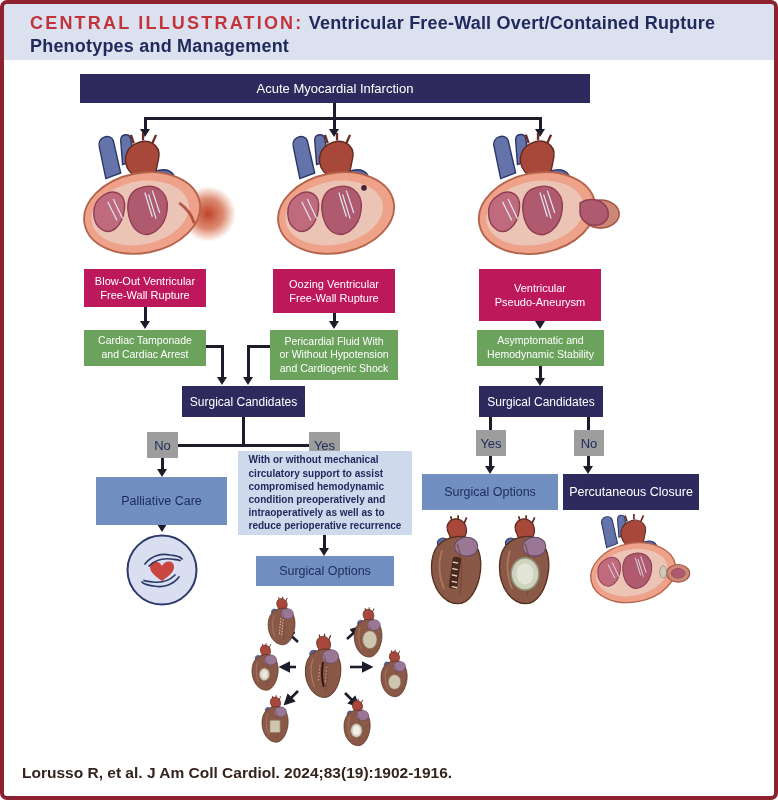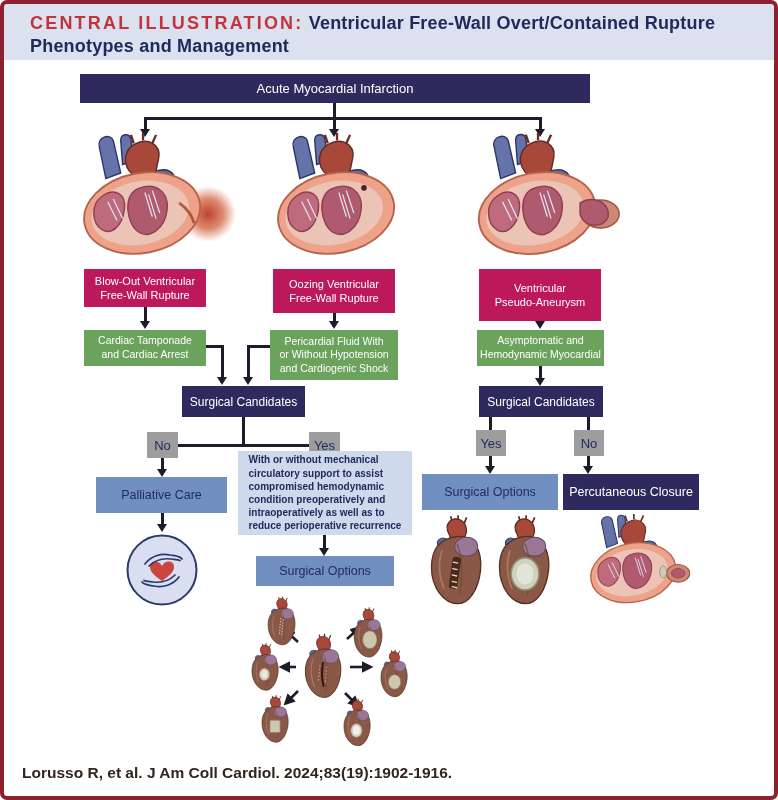--- a/index.html
+++ b/index.html
@@ -111,38 +111,38 @@
   <div class="ah" style="left:329px;top:321px"></div>
   <div class="vline" style="left:539px;top:307px;height:15px"></div>
   <div class="ah" style="left:535px;top:321px"></div>
 
   <div class="box green f105" style="left:84px;top:330px;width:122px;height:36px">Cardiac Tamponade
 and Cardiac Arrest</div>
   <div class="box green f105" style="left:270px;top:330px;width:128px;height:50px">Pericardial Fluid With
 or Without Hypotension
 and Cardiogenic Shock</div>
   <div class="box green f105" style="left:477px;top:330px;width:127px;height:36px">Asymptomatic and
-Hemodynamic Myocardial</div>
+Hemodynamic Stability</div>
 
   <div class="hline" style="left:206px;top:345px;width:18px"></div>
   <div class="vline" style="left:221px;top:345px;height:33px"></div>
   <div class="ah" style="left:217px;top:377px"></div>
   <div class="hline" style="left:247px;top:345px;width:24px"></div>
   <div class="vline" style="left:247px;top:345px;height:33px"></div>
   <div class="ah" style="left:243px;top:377px"></div>
 
   <div class="box navy f12" style="left:182px;top:386px;width:123px;height:31px">Surgical Candidates</div>
   <div class="vline" style="left:242px;top:417px;height:29px"></div>
   <div class="hline" style="left:161px;top:444px;width:165px"></div>
   <div class="box gray f13" style="left:147px;top:432px;width:31px;height:26px">No</div>
   <div class="box gray f13" style="left:309px;top:432px;width:31px;height:26px">Yes</div>
 
   <div class="vline" style="left:161px;top:458px;height:12px"></div>
   <div class="ah" style="left:157px;top:469px"></div>
-  <div class="box blue f125" style="left:96px;top:477px;width:131px;height:36px">Palliative Care</div>
+  <div class="box blue f125" style="left:96px;top:477px;width:131px;height:48px">Palliative Care</div>
   <div class="vline" style="left:161px;top:508px;height:17px"></div>
   <div class="ah" style="left:157px;top:524px"></div>
 
   <svg class="illus" style="left:125px;top:533px" width="74" height="74" viewBox="0 0 74 74">
     <circle cx="37" cy="37" r="34.5" fill="#d9dff0" stroke="#2c3a6a" stroke-width="2"></circle>
     <path d="M37,33 C34,27 25,27 25,34 C25,40 32,44 37,48 C42,44 49,40 49,34 C49,27 40,27 37,33 Z" fill="#c94540"></path>
     <path d="M20,31 C26,23 36,20 45,22 C51,23 55,23 57,26 M24,33 C30,27 38,25 46,26 C50,26.5 53,26.5 55,27.5" stroke="#2c3a6a" stroke-width="1.7" fill="none" stroke-linecap="round"></path>
     <path d="M54,44 C48,52 38,55 29,53 C23,52 19,52 17,49 M50,42 C44,48 36,50 28,49 C24,48.5 21,48.5 19,47.5" stroke="#2c3a6a" stroke-width="1.7" fill="none" stroke-linecap="round"></path>
   </svg>
 

